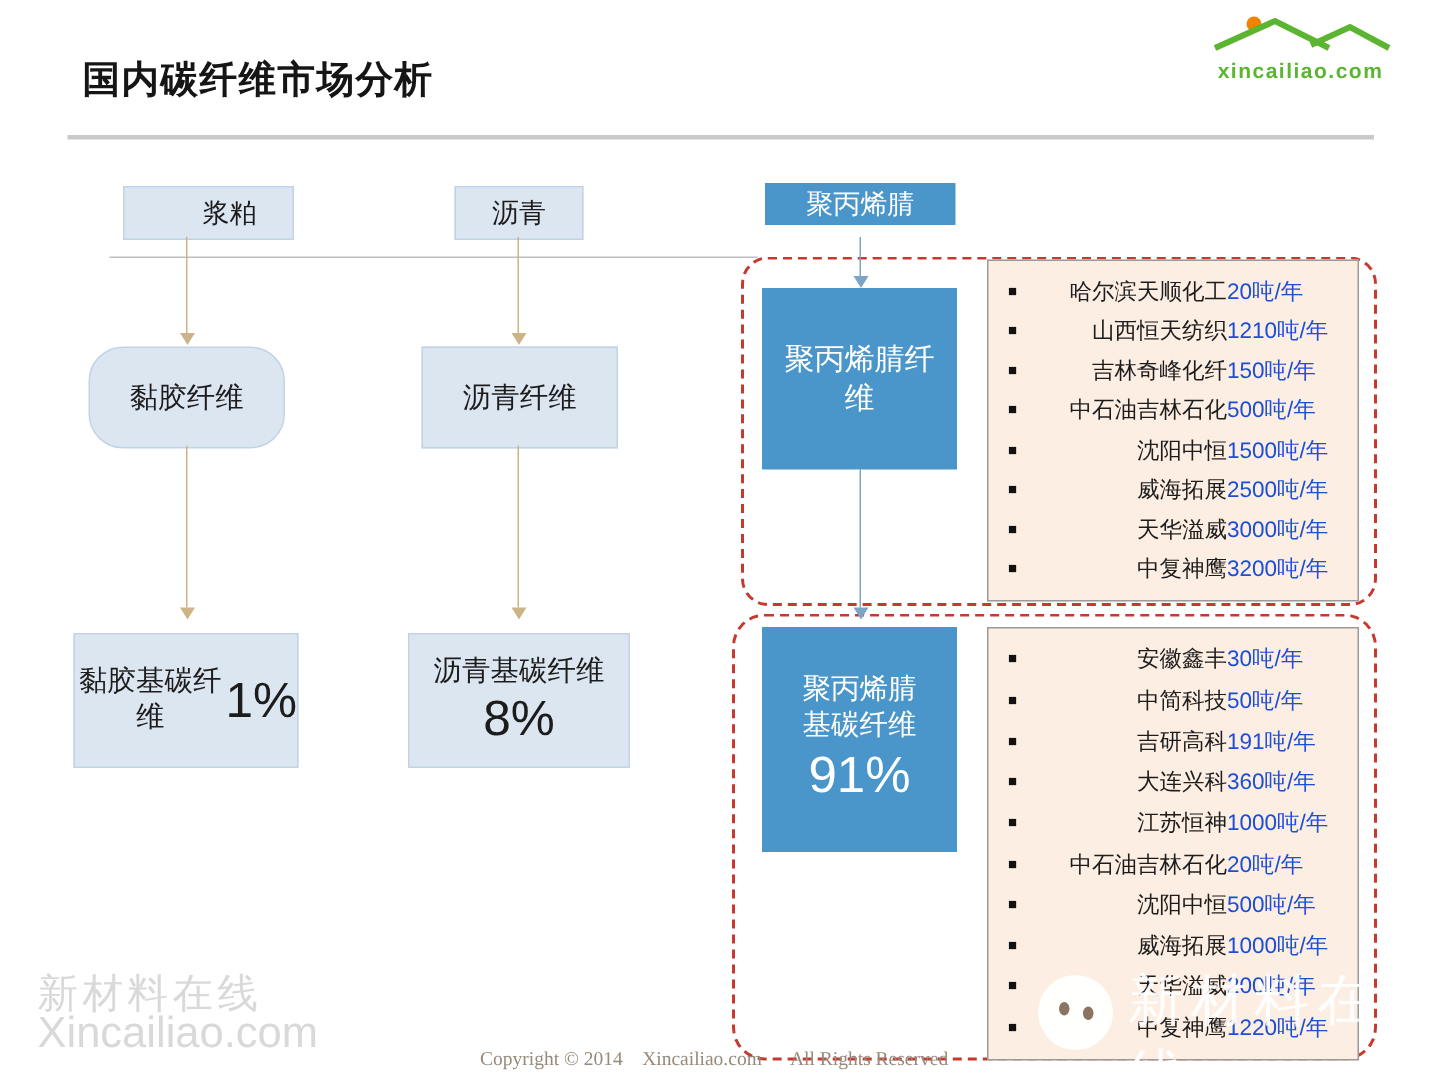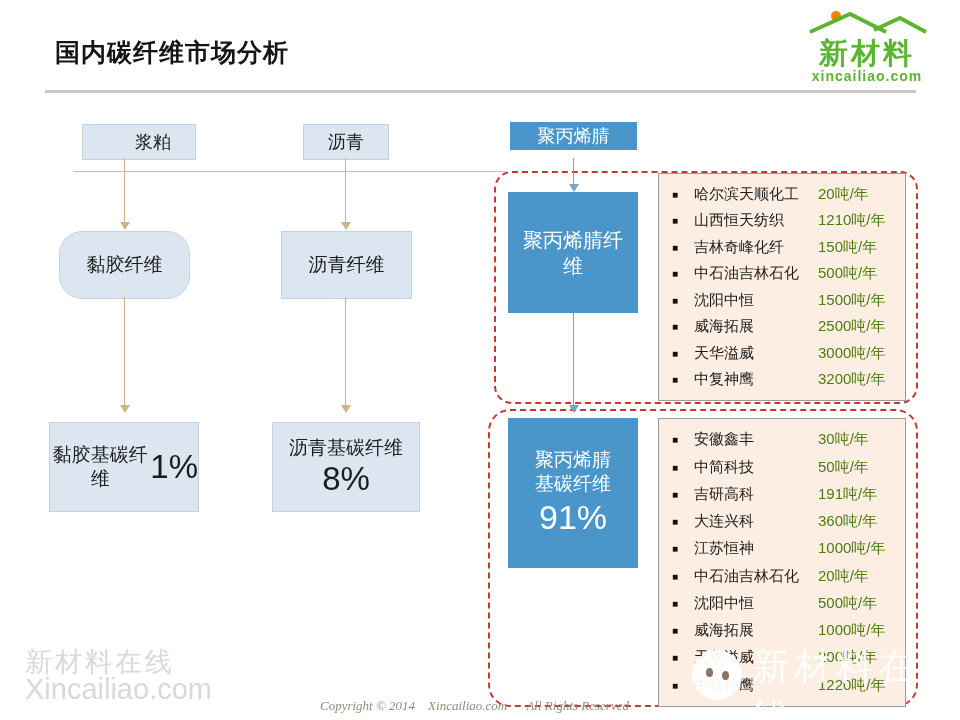--- a/index.html
+++ b/index.html
@@ -37,48 +37,47 @@
   #mid-rule{left:73px;top:171px;width:432px;height:1px;background:#bfbfbf;}
 
   
   .dashed-rect{border:2px dashed #c5392f;border-radius:18px;background:transparent;}
 
   
   .cap-list{background:#fceee2;border:1px solid #9a9a9a;display:flex;flex-direction:column;
             justify-content:space-evenly;padding:3px 0;box-sizing:border-box;}
   .list-row{display:flex;align-items:center;}
   .list-row .bullet{width:22px;margin-left:13px;font-size:10px;color:#111;}
-  .list-row .company{width:124px;font-size:15px;color:#1c1c1c;}
-  .list-row .capacity{font-size:15px;color:#4d7c0f;}
+  .list-row .company{width:124px;font-size:15px;color:#1c1c1c;text-align:right;}
+  .list-row .capacity{font-size:15px;color:#1d4ed8;}
 
   
   #wm-left-cn{left:25px;top:644px;font-size:27px;color:#d9d9d9;letter-spacing:3px;}
   #wm-left-en{left:25px;top:673px;font-size:29px;color:#d9d9d9;}
   #copyright{left:320px;top:698px;font-size:13px;color:#97897c;white-space:pre;
-             font-family:"Liberation Serif","DejaVu Serif",serif;font-style:italic;}
+             font-family:"Liberation Serif","DejaVu Serif",serif;}
   #wm-right{left:752px;top:642px;font-size:37px;color:rgba(255,255,255,0.92);letter-spacing:5px;z-index:9;}
   #wm-circle{left:692px;top:650px;width:50px;height:50px;border-radius:50%;
              background:rgba(255,255,255,0.95);z-index:9;}
   #wm-circle .eye{position:absolute;width:7px;height:9px;border-radius:50%;background:#8c7362;}
 </style>
 </head>
 <body>
 
 <div id="slide">
 
   <div class="abs" id="page-title">国内碳纤维市场分析</div>
   <div class="abs" id="title-rule"></div>
 
   <div class="abs" id="logo">
     <svg width="138" height="26" viewBox="0 0 138 26">
       <circle cx="38" cy="8" r="5" fill="#f08300"></circle>
       <polyline points="12,24 52,6 88,24" fill="none" stroke="#5cb531" stroke-width="4"></polyline>
       <polyline points="76,22 102,10 128,24" fill="none" stroke="#5cb531" stroke-width="4"></polyline>
     </svg>
-    <div class="cn">新材料</div>
     <div class="en">xincailiao.com</div>
   </div>
 
   <div class="abs" id="mid-rule"></div>
 
   <div class="abs box-light src" style="left:82px;top:124px;width:84px;height:34px;padding-left:28px;">
     <span>浆粕</span>
     </div>
   <div class="abs vline tan" style="left:124px;top:158px;height:64px;"></div>
   <div class="abs arrow-down arrow-tan" style="left:120px;top:222px;"></div>

